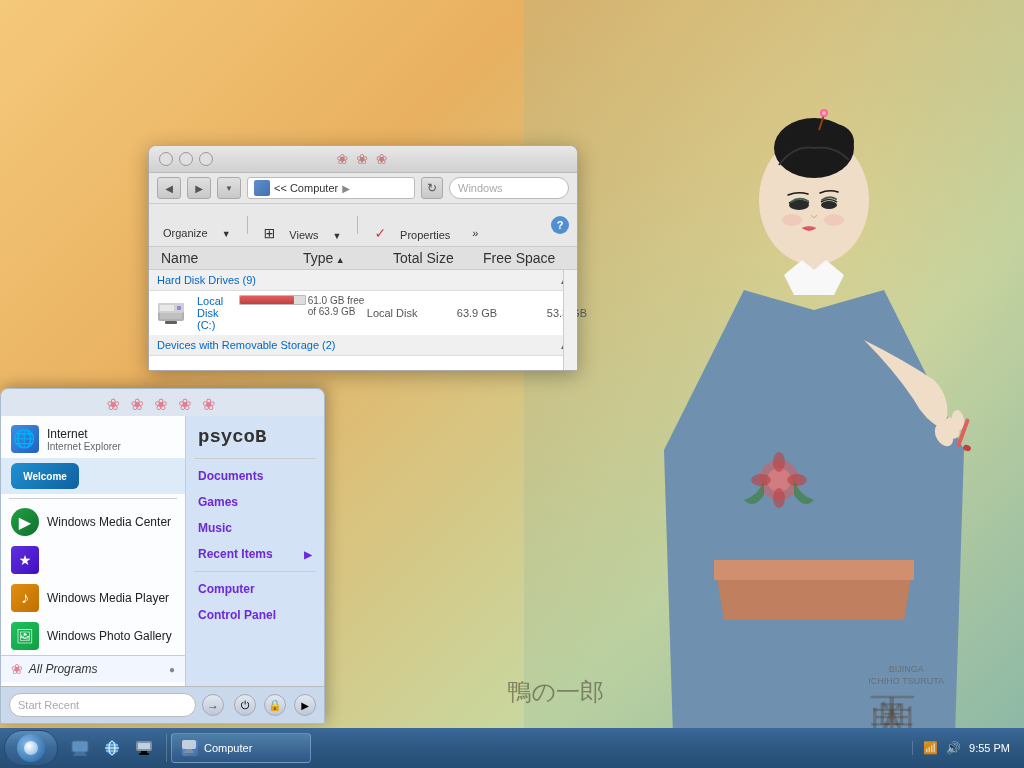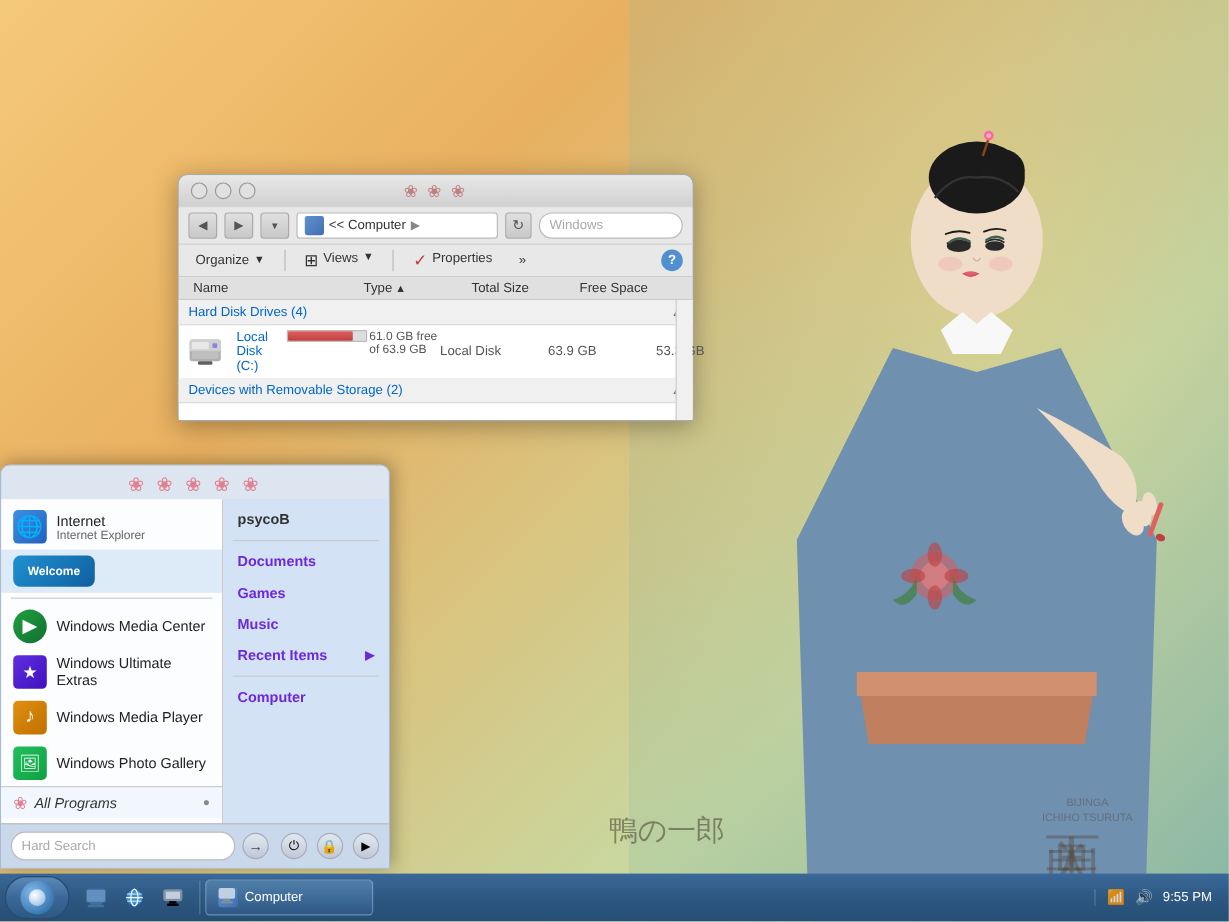--- a/index.html
+++ b/index.html
@@ -160,27 +160,28 @@
     .window-toolbar {
       background: #e8e8e8;
       padding: 3px 8px;
       display: flex;
       align-items: center;
       gap: 10px;
       border-bottom: 1px solid #ccc;
     }
     .toolbar-btn {
       display: flex;
-      align-items: flex-start;
-      gap: 4px;
+      align-items: flex-end;
+      gap: 14px;
       padding: 2px 6px;
       cursor: pointer;
       border-radius: 3px;
       font-size: 11px;
       color: #333;
+      margin-top: 16px;
     }
     .toolbar-sep { width: 1px; height: 18px; background: #bbb; }
     .help-btn {
       margin-left: auto;
       width: 18px;
       height: 18px;
       background: #5090d0;
       border-radius: 50%;
       color: white;
       display: flex;
@@ -194,21 +195,21 @@
     
     .col-headers {
       display: grid;
       grid-template-columns: 1fr 90px 90px 90px;
       background: #e0e0e0;
       border-bottom: 1px solid #ccc;
       padding: 0 8px;
     }
     .col-header {
       padding: 3px 4px;
-      font-size: 11px;
+      font-size: 14px;
       color: #333;
       font-weight: normal;
       cursor: pointer;
     }
     .col-header.sorted::after { content: ' ▲'; font-size: 9px; }
 
     
     .file-list {
       background: white;
       min-height: 100px;
@@ -639,21 +640,21 @@
     <div class="col-headers">
       <div class="col-header">Name</div>
       <div class="col-header sorted">Type</div>
       <div class="col-header">Total Size</div>
       <div class="col-header">Free Space</div>
     </div>
 
     <div class="file-list">
 
       <div class="section-header">
-        <span class="section-header-text">Hard Disk Drives (4)</span>
+        <span class="section-header-text">Hard Disk Drives (9)</span>
         <span class="section-chevron">▲</span>
       </div>
 
       <div class="file-item">
         <div class="file-item-name">
 
           <div class="disk-icon">
             <svg width="32" height="28" viewBox="0 0 32 28">
               <rect x="1" y="4" width="26" height="18" rx="2" fill="#b0b0b0"></rect>
               <rect x="1" y="4" width="26" height="10" rx="2" fill="#d0d0d0"></rect>
@@ -708,21 +709,20 @@
 
         <div class="menu-divider"></div>
 
         <div class="menu-item">
           <div class="menu-item-icon icon-wmc" style="background:linear-gradient(135deg,#20a040,#107030); color:white; font-size:16px; display:flex; align-items:center; justify-content:center; border-radius:50%;">▶</div>
           <div class="menu-item-label">Windows Media Center</div>
         </div>
 
         <div class="menu-item">
           <div class="menu-item-icon" style="background:linear-gradient(135deg,#6030e0,#4010c0); color:white; font-size:14px; display:flex; align-items:center; justify-content:center;">★</div>
-          <div class="menu-item-label">Windows Ultimate Extras</div>
         </div>
 
         <div class="menu-item">
           <div class="menu-item-icon" style="background:linear-gradient(135deg,#e09010,#c07000); color:white; font-size:16px; display:flex; align-items:center; justify-content:center;">♪</div>
           <div class="menu-item-label">Windows Media Player</div>
         </div>
 
         <div class="menu-item">
           <div class="menu-item-icon" style="background:linear-gradient(135deg,#20c060,#10a040); color:white; font-size:14px; display:flex; align-items:center; justify-content:center;">🖼</div>
           <div class="menu-item-label">Windows Photo Gallery</div>
@@ -732,21 +732,21 @@
 
         <div class="all-programs">
           <span class="all-programs-flower">❀</span>
           <span style="font-style:italic; font-size:12px; color:#333;">All Programs</span>
           <span style="margin-left:auto; font-size:10px; color:#888;">●</span>
         </div>
       </div>
 
       <div class="start-menu-right">
 
-        <div class="right-menu-item" style="font-weight:bold; color:#333; font-size:12px;">
+        <div class="right-menu-item" style="font-weight:bold; color:#333; font-size:19px;font-family:Liberation Mono, monospace;">
           <span>psycoB</span>
         </div>
         <div class="menu-divider"></div>
 
         <div class="right-menu-item">
           <span>Documents</span>
         </div>
 
         <div class="right-menu-item">
           <span>Games</span>
@@ -759,26 +759,29 @@
         <div class="right-menu-item">
           <span>Recent Items</span>
           <span style="margin-left:auto; font-size:10px;">▶</span>
         </div>
         <div class="menu-divider"></div>
 
         <div class="right-menu-item">
           <span>Computer</span>
         </div>
 
+        <div class="right-menu-item">
+          <span>Control Panel</span>
+        </div>
       </div>
     </div>
 
     <div class="start-menu-search">
       <div class="search-input-box">
-        <span style="color:#aaa; font-size:11px;">Hard Search</span>
+        <span style="color:#aaa; font-size:11px;">Start Recent</span>
       </div>
       <div class="search-submit-btn">→</div>
       <div style="margin-left:4px; width:22px; height:22px; background:linear-gradient(180deg,#e0e8f0,#c0c8d8); border:1px solid #aab; border-radius:50%; display:flex; align-items:center; justify-content:center; cursor:pointer; font-size:11px;">⏻</div>
       <div style="margin-left:2px; width:22px; height:22px; background:linear-gradient(180deg,#e0e8f0,#c0c8d8); border:1px solid #aab; border-radius:50%; display:flex; align-items:center; justify-content:center; cursor:pointer; font-size:11px;">🔒</div>
       <div style="margin-left:2px; width:22px; height:22px; background:linear-gradient(180deg,#e0e8f0,#c0c8d8); border:1px solid #aab; border-radius:50%; display:flex; align-items:center; justify-content:center; cursor:pointer; font-size:10px;">▶</div>
     </div>
   </div>
 
   <div class="taskbar">
 

